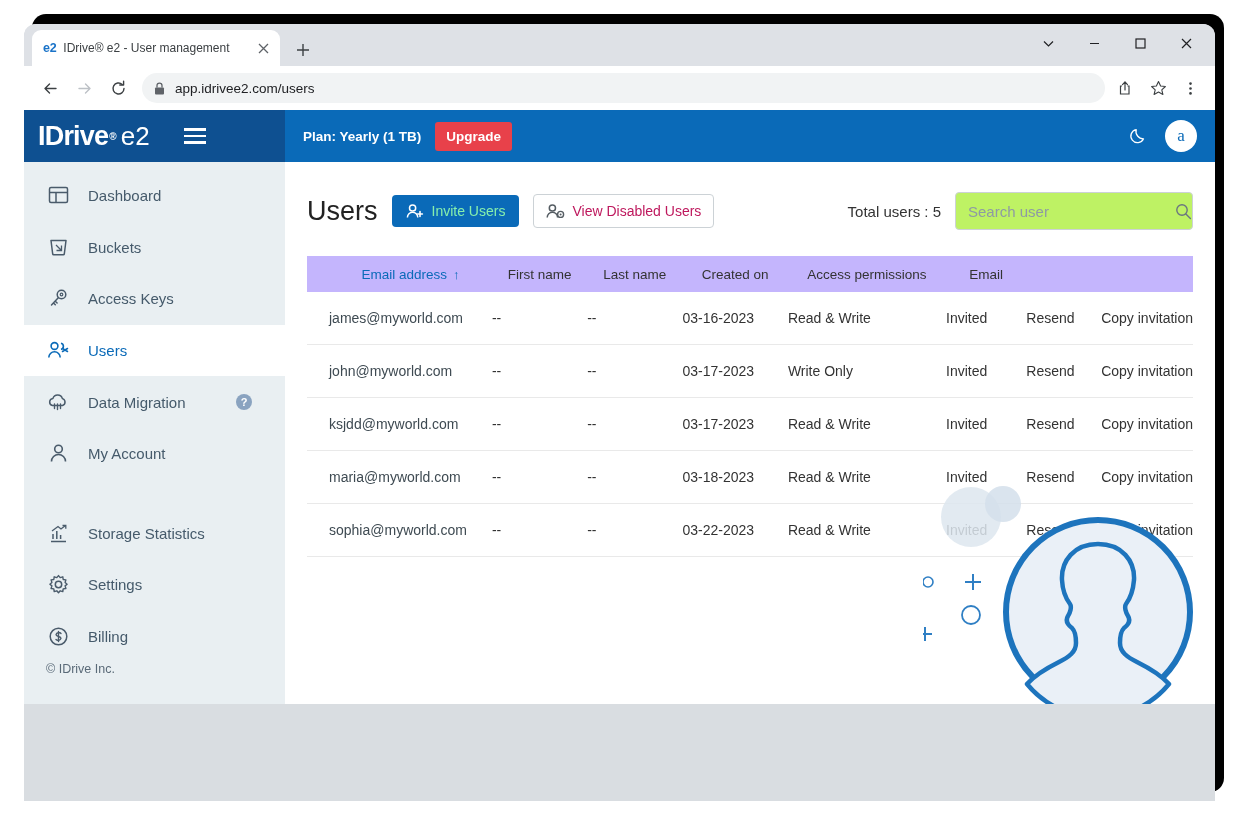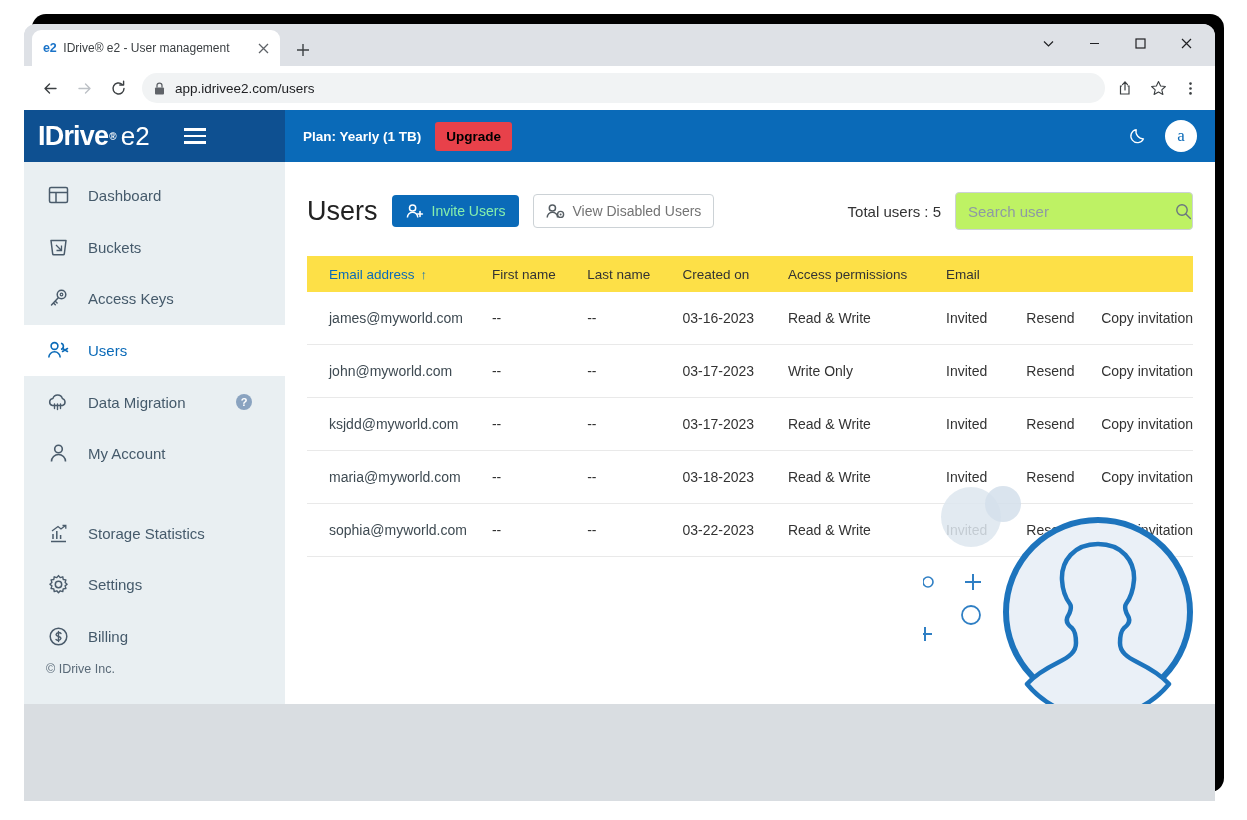--- a/index.html
+++ b/index.html
@@ -107,21 +107,21 @@
     padding: 6px 4px;
   }
   #hamburger span { display:block; width: 22px; height: 2.6px; background: #ffffff; }
 
   #header-right {
     flex: 1; background: #0a6ab8; display: flex; align-items: center;
     padding: 0 18px 0 18px; gap: 14px;
   }
   #plan-label { color: #ffffff; font-size: 13.5px; font-weight: bold; }
   #upgrade-btn {
-    background: #e8414a; color: #000000; font-size: 13.5px; font-weight: bold;
+    background: #e8414a; color: #ffffff; font-size: 13.5px; font-weight: bold;
     border: none; border-radius: 3px; padding: 7px 11px; cursor: pointer;
     font-family: "Liberation Sans", sans-serif;
   }
   #header-spacer { flex: 1; }
   #theme-toggle { width: 26px; height: 26px; display:flex; align-items:center; justify-content:center; }
   #user-avatar {
     width: 32px; height: 32px; border-radius: 50%; background: #ffffff;
     color: #0a6ab8; display: flex; align-items: center; justify-content: center;
     font-size: 17px; font-family: "Liberation Serif", serif;
   }
@@ -167,41 +167,41 @@
     font-size: 27px; color: #222222; font-weight: normal;
     font-family: "Liberation Sans", sans-serif;
   }
   #invite-users-btn {
     background: #0a6ab8; color: #86efac; border: none; border-radius: 4px;
     height: 32px; padding: 0 14px; font-size: 14px; display: flex;
     align-items: center; gap: 8px; cursor: pointer;
     font-family: "Liberation Sans", sans-serif;
   }
   #view-disabled-btn {
-    background: #ffffff; color: #737373; border: 1px solid #ccd2d6;
+    background: #ffffff; color: #be185d; border: 1px solid #ccd2d6;
     border-radius: 4px; height: 34px; padding: 0 12px; font-size: 14px;
     display: flex; align-items: center; gap: 7px; cursor: pointer;
     font-family: "Liberation Sans", sans-serif;
   }
   #head-spacer { flex: 1; }
   #total-users { font-size: 15px; color: #333333; white-space: nowrap; }
   #search-box {
     width: 238px; height: 38px; border: 1px solid #ccd2d6; border-radius: 4px;
     display: flex; align-items: center; padding: 0 12px; gap: 8px; background:#bef264;
   }
   #search-input {
     flex: 1; border: none; outline: none; font-size: 15px; color: #333;
     font-family: "Liberation Sans", sans-serif; background: transparent;
   }
   #search-input::placeholder { color: #8e9aa4; }
 
   
   #users-table { width: 100%; margin-top: 26px; border-collapse: collapse; }
   #users-table thead th {
-    background: #fde047; text-align: left; font-size: 13.5px; font-weight: normal;
+    background: #c4b5fd; text-align: center; font-size: 13.5px; font-weight: normal;
     color: #333333; padding: 10px 0 10px 0; height: 36px; vertical-align: middle;
   }
   #users-table thead th.sorted { color: #0a6ab8; padding-left: 22px; }
   #users-table tbody td {
     font-size: 14px; color: #333333; padding: 18px 0; vertical-align: middle;
     border-bottom: 1px solid #e9e9e9;
   }
   #users-table tbody td.email-cell { padding-left: 22px; color: #3e4a52; }
   .col-email { width: 186px; }
   .col-first { width: 98px; }

